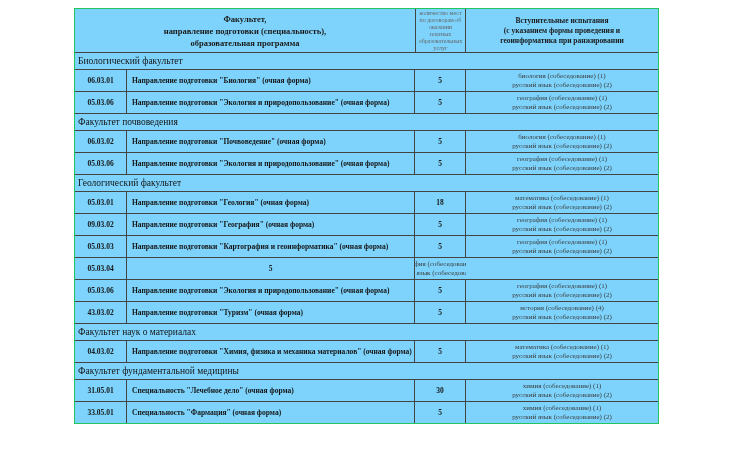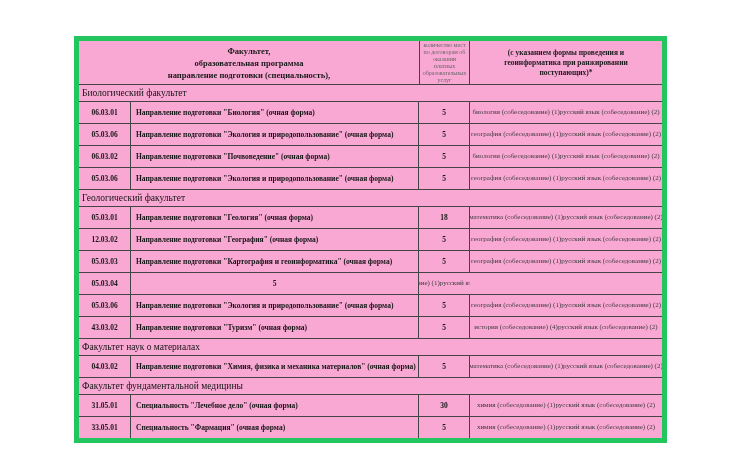--- a/index.html
+++ b/index.html
@@ -2,22 +2,22 @@
 <html><head>
 <meta charset="utf-8">
 <style>
   html,body{margin:0;padding:0;}
   body{
     width:750px;height:471px;overflow:hidden;background:#ffffff;
     font-family:"Liberation Serif","DejaVu Serif",serif;
     -webkit-font-smoothing:antialiased;
   }
   .doc{
-    position:absolute;left:74px;top:36px;width:583px;
-    border:5px solid #22c55e;box-sizing:content-box;background:#f9a8d4;
+    position:absolute;left:74px;top:8px;width:583px;
+    border:1px solid #22c55e;box-sizing:content-box;background:#7dd3fc;
   }
   .cellbase{box-sizing:border-box;color:#161616;}
   
   .thead{
     display:grid;grid-template-columns:340px 51px 192px;
     height:43px;
   }
   .hcell{box-sizing:border-box;display:flex;flex-direction:column;justify-content:center;
     text-align:center;}
   .h-program{font-weight:bold;font-size:8.5px;line-height:12px;color:#1a1a1a;}
@@ -33,45 +33,45 @@
   .row{
     display:grid;grid-template-columns:52px 288px 51px 192px;
     border-top:1px solid #444;height:21px;
   }
   .cell{box-sizing:border-box;display:flex;align-items:center;justify-content:center;
     overflow:hidden;}
   .c-code{font-weight:bold;font-size:7.5px;color:#161616;border-right:1px solid #444;}
   .c-prog{font-weight:bold;font-size:7.5px;color:#161616;justify-content:flex-start;
     padding-left:5px;border-right:1px solid #444;}
   .c-places{font-weight:bold;font-size:7.5px;color:#161616;border-right:1px solid #444;}
-  .c-exams{flex-direction:row;justify-content:center;font-size:7px;line-height:8.5px;
+  .c-exams{flex-direction:column;justify-content:center;font-size:7px;line-height:8.5px;
     color:#3c3c3c;text-align:center;}
   .exline{white-space:nowrap;}
 </style>
 </head>
 <body>
 
 <div class="doc">
   <div class="thead">
     <div class="hcell h-program">
         <div>Факультет,</div>
+        <div>направление подготовки (специальность),</div>
         <div>образовательная программа</div>
-        <div>направление подготовки (специальность),</div>
       </div>
     <div class="hcell h-places">
         <div>количество мест</div>
         <div>по договорам об</div>
         <div>оказании платных</div>
         <div>образовательных</div>
         <div>услуг</div>
       </div>
     <div class="hcell h-exams">
+        <div>Вступительные испытания</div>
         <div>(с указанием формы проведения и</div>
         <div>геоинформатика при ранжировании</div>
-        <div>поступающих)*</div>
       </div>
   </div>
   <div id="tbody">
       <div class="section-row">Биологический факультет</div>
       <div class="row">
         <div class="cell c-code cellbase">06.03.01</div>
         <div class="cell c-prog cellbase">Направление подготовки "Биология" (очная форма)</div>
         <div class="cell c-places cellbase">5</div>
         <div class="cell c-exams cellbase">
           <div class="exline">биология (собеседование) (1)</div>
@@ -80,20 +80,21 @@
       </div>
       <div class="row">
         <div class="cell c-code cellbase">05.03.06</div>
         <div class="cell c-prog cellbase">Направление подготовки "Экология и природопользование" (очная форма)</div>
         <div class="cell c-places cellbase">5</div>
         <div class="cell c-exams cellbase">
           <div class="exline">география (собеседование) (1)</div>
           <div class="exline">русский язык (собеседование) (2)</div>
         </div>
       </div>
+      <div class="section-row">Факультет почвоведения</div>
       <div class="row">
         <div class="cell c-code cellbase">06.03.02</div>
         <div class="cell c-prog cellbase">Направление подготовки "Почвоведение" (очная форма)</div>
         <div class="cell c-places cellbase">5</div>
         <div class="cell c-exams cellbase">
           <div class="exline">биология (собеседование) (1)</div>
           <div class="exline">русский язык (собеседование) (2)</div>
         </div>
       </div>
       <div class="row">
@@ -109,21 +110,21 @@
       <div class="row">
         <div class="cell c-code cellbase">05.03.01</div>
         <div class="cell c-prog cellbase">Направление подготовки "Геология" (очная форма)</div>
         <div class="cell c-places cellbase">18</div>
         <div class="cell c-exams cellbase">
           <div class="exline">математика (собеседование) (1)</div>
           <div class="exline">русский язык (собеседование) (2)</div>
         </div>
       </div>
       <div class="row">
-        <div class="cell c-code cellbase">12.03.02</div>
+        <div class="cell c-code cellbase">09.03.02</div>
         <div class="cell c-prog cellbase">Направление подготовки "География" (очная форма)</div>
         <div class="cell c-places cellbase">5</div>
         <div class="cell c-exams cellbase">
           <div class="exline">география (собеседование) (1)</div>
           <div class="exline">русский язык (собеседование) (2)</div>
         </div>
       </div>
       <div class="row">
         <div class="cell c-code cellbase">05.03.03</div>
         <div class="cell c-prog cellbase">Направление подготовки "Картография и геоинформатика" (очная форма)</div>

